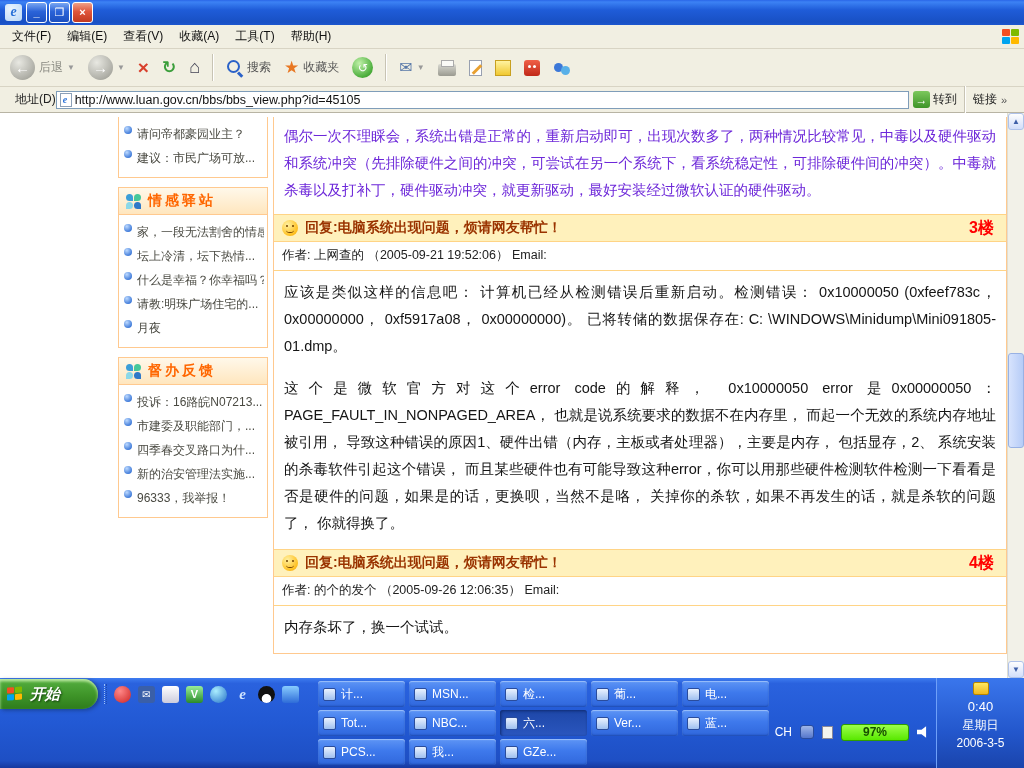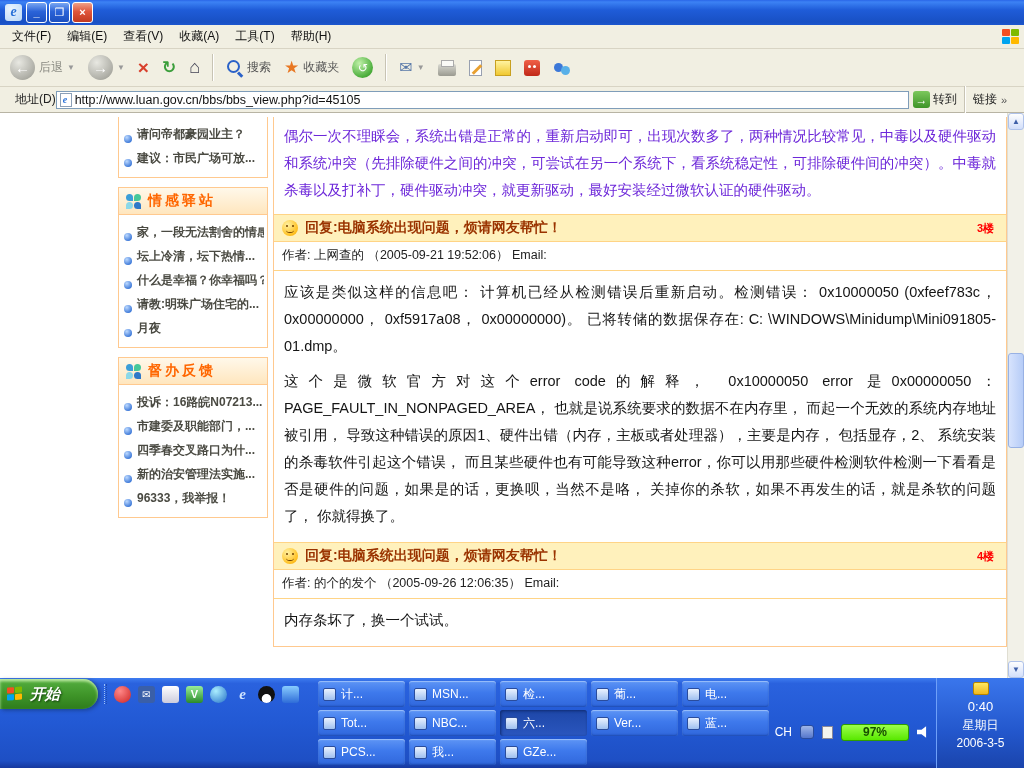--- a/index.html
+++ b/index.html
@@ -99,41 +99,41 @@
   .side-box.cut { border-top:none; }
   .side-head { height:27px; display:flex; align-items:center; gap:7px; padding:0 7px;
     background:linear-gradient(180deg,#FFF8EA,#FFE6BE); border-bottom:1px solid #FFC98F;
     color:#FF6600; font-weight:bold; font-size:14px; letter-spacing:3px; white-space:nowrap; }
   .pinwheel { width:15px; height:15px; position:relative; flex-shrink:0; }
   .pinwheel::before { content:""; position:absolute; left:0; top:0; width:7px; height:7px;
     border-radius:50% 50% 0 50%; background:#3C9ED8; box-shadow:8px 8px 0 #2E78C8; }
   .pinwheel::after { content:""; position:absolute; left:8px; top:0; width:7px; height:7px;
     border-radius:50% 50% 50% 0; background:#46C89A; box-shadow:-8px 8px 0 #8CD8E8; }
   .side-list { padding:5px 3px 7px; }
-  .side-item { display:flex; align-items:flex-end; gap:5px; padding:3.5px 2px; color:#4A4A42;
-    white-space:nowrap; overflow:hidden;font-weight:bold; }
+  .side-item { display:flex; align-items:flex-start; gap:5px; padding:3.5px 2px; color:#4A4A42;
+    white-space:nowrap; overflow:hidden; }
   .dot { width:8px; height:8px; border-radius:50%; flex-shrink:0;
     background:radial-gradient(circle at 35% 30%,#BCD9FF,#3C78D8 75%); }
 
   .main { flex:1; border:1px solid #FFC98F; border-top:none; background:#fff; }
   .intro { padding:6px 10px 10px; font-size:14.5px; line-height:27px; color:#6d28d9; text-align:justify; }
   .reply-head { height:28px; display:flex; align-items:center; gap:7px; padding:0 8px;
     background:#FFF1BC; border-top:1px solid #FFD486; border-bottom:1px solid #FFD486; }
   .smiley { width:16px; height:16px; border-radius:50%; position:relative; flex-shrink:0;
     background:radial-gradient(circle at 35% 30%,#FFF0A0,#FFC020 70%,#E89000); }
   .smiley::before { content:""; position:absolute; left:4px; top:5px; width:2px; height:2px;
     border-radius:50%; background:#704000; box-shadow:6px 0 0 #704000; }
   .smiley::after { content:""; position:absolute; left:4px; top:7px; width:8px; height:5px;
     border-bottom:1.5px solid #704000; border-radius:50%; }
   .reply-title { font-weight:bold; font-size:14px; color:#9A3300; }
-  .floor { margin-left:auto; color:#F00; font-weight:bold; font-size:11px; padding-right:4px; }
+  .floor { margin-left:auto; color:#F00; font-weight:bold; font-size:16px; padding-right:4px; }
   .author { padding:5px 8px 6px; font-size:12.5px; color:#222; border-bottom:1px solid #FFD486; }
   .reply-body { padding:8px 10px 12px; font-size:14.5px; line-height:27px; color:#151515;
     text-align:justify; }
-  .reply-body p + p { margin-top:8px; }
+  .reply-body p + p { margin-top:15px; }
 
   
   .vscroll { width:17px; flex-shrink:0; background:#F2F1E8; border-left:1px solid #E0DED2;
     display:flex; flex-direction:column; }
   .sb-arrow { height:17px; flex-shrink:0; background:linear-gradient(180deg,#FEFEFE,#D2DEFA);
     border:1px solid #AFC2EA; border-radius:3px; color:#3E5FA8; font-size:8px;
     text-align:center; line-height:15px; }
   .sb-track { flex:1; position:relative; }
   .sb-thumb { position:absolute; left:0; right:0; top:42%; height:95px; border-radius:3px;
     background:linear-gradient(90deg,#D7E3FD,#B6CCF7); border:1px solid #98B1E4; }

